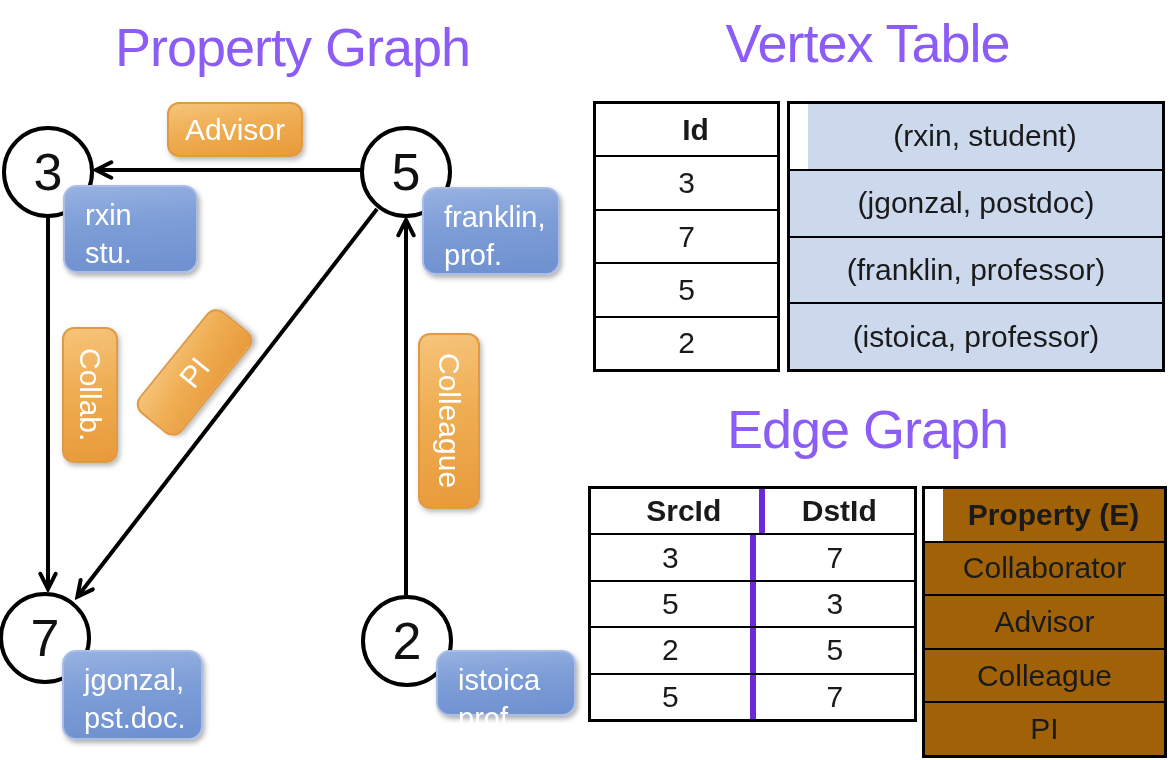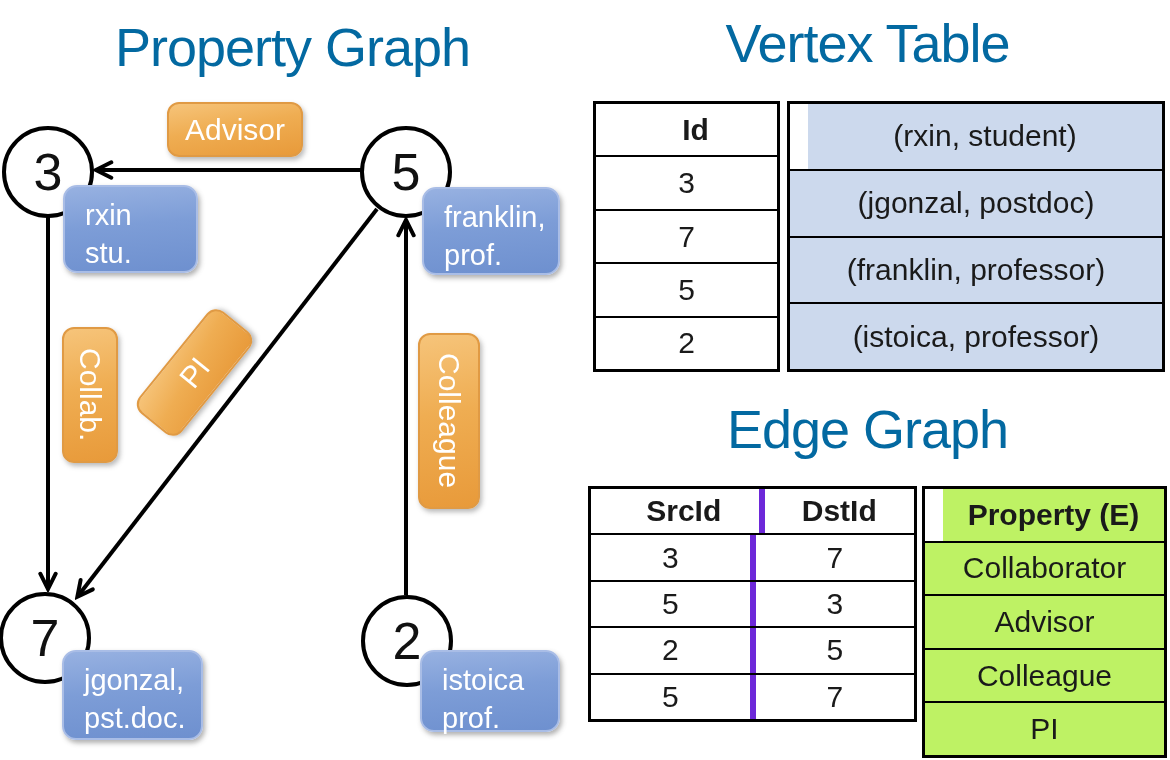--- a/index.html
+++ b/index.html
@@ -4,21 +4,21 @@
 <style>
   * { margin:0; padding:0; box-sizing:border-box; }
   html,body { background:#ffffff; }
   body { font-family:"Liberation Sans", sans-serif; color:#151515; }
   .canvas {
     position:relative; width:1170px; height:760px; background:#fff;
     overflow:hidden; margin:0 auto;
   }
   .sect-title {
     position:absolute; text-align:center; font-size:54px; font-weight:400;
-    letter-spacing:-1px; color:#0369a1; white-space:nowrap;
+    letter-spacing:-1px; color:#8b5cf6; white-space:nowrap;
   }
   
   .edges-svg { position:absolute; left:0; top:0; width:585px; height:760px; }
   .gnode {
     position:absolute; width:92px; height:92px; border:4px solid #000;
     border-radius:50%; background:#fff; display:flex; align-items:center;
     justify-content:center; font-size:52px; font-weight:300; color:#111;
   }
   .vbox {
     position:absolute; border-radius:14px; color:#fff;
@@ -41,21 +41,21 @@
   }
   .trow { flex:1; display:flex; border-top:2px solid #000; }
   .trow:first-child { border-top:none;margin-left:18px; }
   .tcell {
     flex:1; display:flex; align-items:center; justify-content:center;
     font-size:30px; color:#1a1a1a; white-space:nowrap;
   }
   .tcell.divl { border-left:6px solid #6d28d9; }
   .hdr .tcell { font-weight:700; }
   .bluefill { background:#ccd9ed; }
-  .tanfill  { background:#bef264; }
+  .tanfill  { background:#a16207; }
 </style>
 </head>
 <body>
 
 <div class="canvas">
 
   <div class="sect-title" style="left:0; top:16px; width:585px;">Property Graph</div>
 
   <svg class="edges-svg" viewBox="0 0 585 760">
     <defs>
@@ -92,21 +92,21 @@
     <div>stu.</div>
   </div>
   <div class="vbox" style="left:422px; top:187px; width:138px; height:88px;">
     <div>franklin,</div>
     <div>prof.</div>
   </div>
   <div class="vbox" style="left:62px; top:650px; width:141px; height:90px;">
     <div>jgonzal,</div>
     <div>pst.doc.</div>
   </div>
-  <div class="vbox" style="left:420px; top:650px; width:140px; height:82px;">
+  <div class="vbox" style="left:436px; top:650px; width:140px; height:66px;">
     <div>istoica</div>
     <div>prof.</div>
   </div>
 
   <div class="sect-title" style="left:575px; top:12px; width:585px;">Vertex Table</div>
 
   <div class="tbl" style="left:593px; top:101px; width:187px; height:271px;">
     <div class="trow hdr">
         <div class="tcell">Id</div>
       </div>

